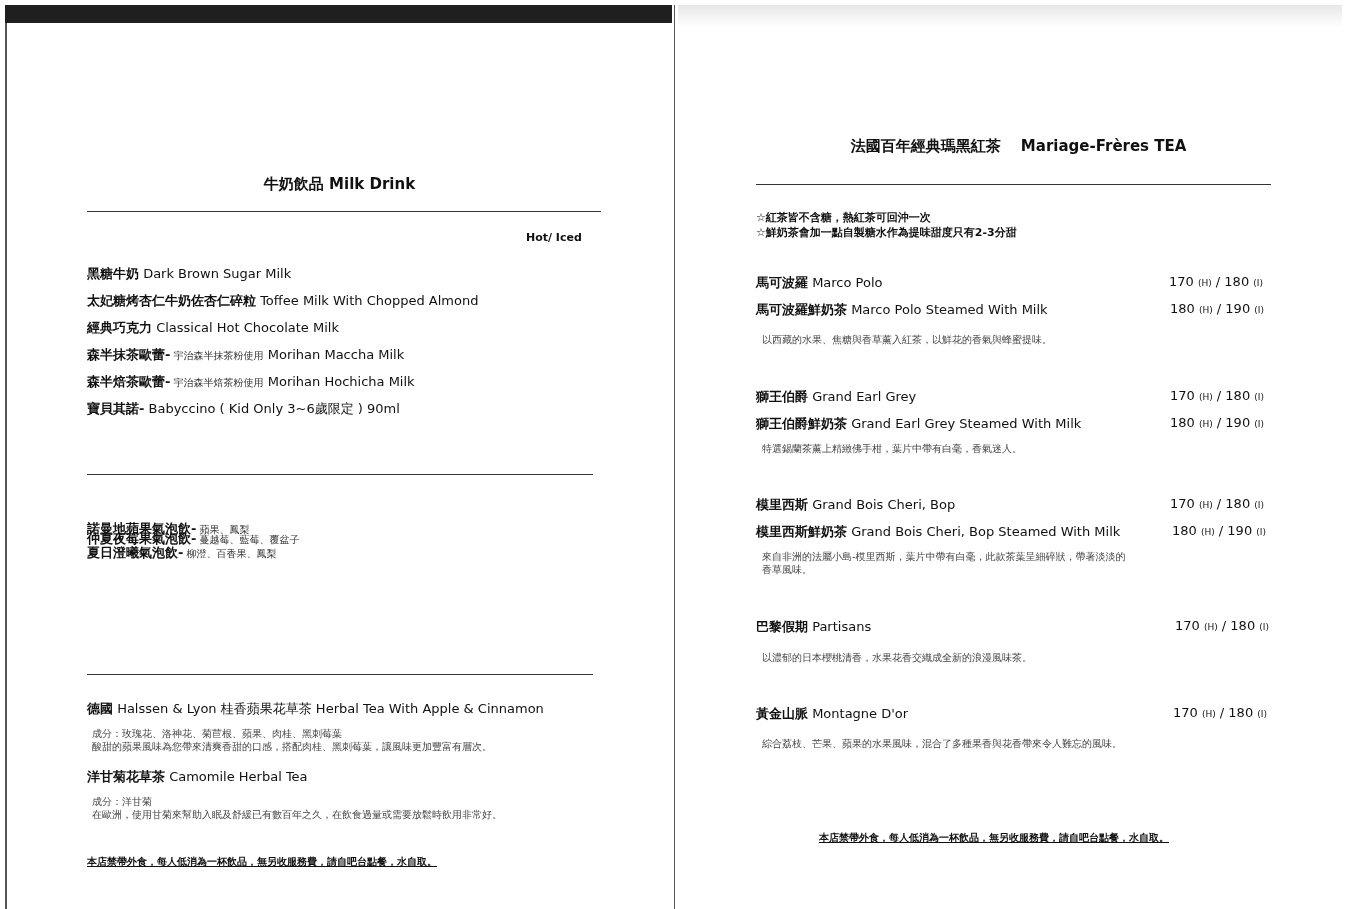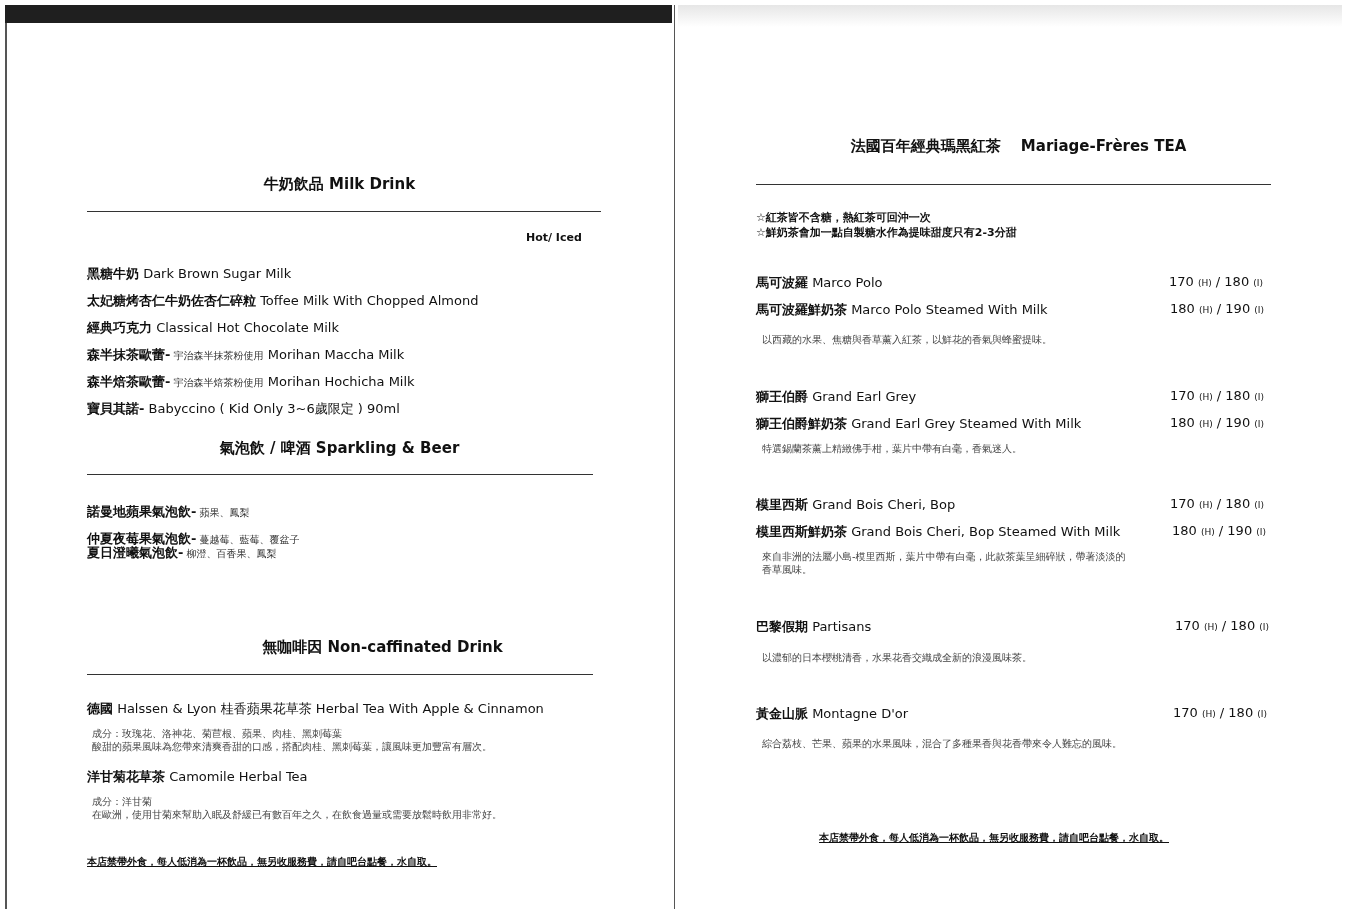--- a/index.html
+++ b/index.html
@@ -43,29 +43,27 @@
 
   <div id="milk-rows">
       <div class="item" style="left:87px;top:265px;"><span class="zh">黑糖牛奶</span><span> Dark Brown Sugar Milk</span></div>
       <div class="item" style="left:87px;top:292px;"><span class="zh">太妃糖烤杏仁牛奶佐杏仁碎粒</span><span> Toffee Milk With Chopped Almond</span></div>
       <div class="item" style="left:87px;top:319px;"><span class="zh">經典巧克力</span><span> Classical Hot Chocolate Milk</span></div>
       <div class="item" style="left:87px;top:346px;"><span class="zh">森半抹茶歐蕾-</span><span class="sub"> 宇治森半抹茶粉使用</span><span> Morihan Maccha Milk</span></div>
       <div class="item" style="left:87px;top:373px;"><span class="zh">森半焙茶歐蕾-</span><span class="sub"> 宇治森半焙茶粉使用</span><span> Morihan Hochicha Milk</span></div>
       <div class="item" style="left:87px;top:400px;"><span class="zh">寶貝其諾-</span><span> Babyccino ( Kid Only 3~6歲限定 ) 90ml</span></div>
     </div>
 
-  <div class="abs sec-title" style="left:87px;width:505px;top:439px;">氣泡飲 / 啤酒 Sparkling &amp; Beer</div>
   <div class="rule" style="left:87px;width:506px;top:474px;"></div>
   <div id="sparkling-rows">
-      <div class="item" style="left:87px;top:503px;"><span class="zh">諾曼地蘋果氣泡飲-</span><span class="sub"> 蘋果、鳳梨</span></div>
+      <div class="item" style="left:87px;top:520px;"><span class="zh">諾曼地蘋果氣泡飲-</span><span class="sub"> 蘋果、鳳梨</span></div>
       <div class="item" style="left:87px;top:530px;"><span class="zh">仲夏夜莓果氣泡飲-</span><span class="sub"> 蔓越莓、藍莓、覆盆子</span></div>
       <div class="item" style="left:87px;top:544px;"><span class="zh">夏日澄曦氣泡飲-</span><span class="sub"> 柳澄、百香果、鳳梨</span></div>
     </div>
 
-  <div class="abs sec-title" style="left:130px;width:505px;top:638px;">無咖啡因 Non-caffinated Drink</div>
   <div class="rule" style="left:87px;width:506px;top:674px;"></div>
   <div id="noncaf-rows">
       <div class="item" style="left:87px;top:700px;"><span class="zh">德國</span><span>  Halssen &amp; Lyon 桂香蘋果花草茶 Herbal Tea With Apple &amp; Cinnamon</span></div>
       <div class="desc" style="left:92px;top:727px;">成分：玫瑰花、洛神花、菊苣根、蘋果、肉桂、黑刺莓葉</div>
       <div class="desc" style="left:92px;top:740px;">酸甜的蘋果風味為您帶來清爽香甜的口感，搭配肉桂、黑刺莓葉，讓風味更加豐富有層次。</div>
       <div class="item" style="left:87px;top:768px;"><span class="zh">洋甘菊花草茶</span><span>   Camomile Herbal Tea</span></div>
       <div class="desc" style="left:92px;top:795px;">成分：洋甘菊</div>
       <div class="desc" style="left:92px;top:808px;">在歐洲，使用甘菊來幫助入眠及舒緩已有數百年之久，在飲食過量或需要放鬆時飲用非常好。</div>
     </div>
 

